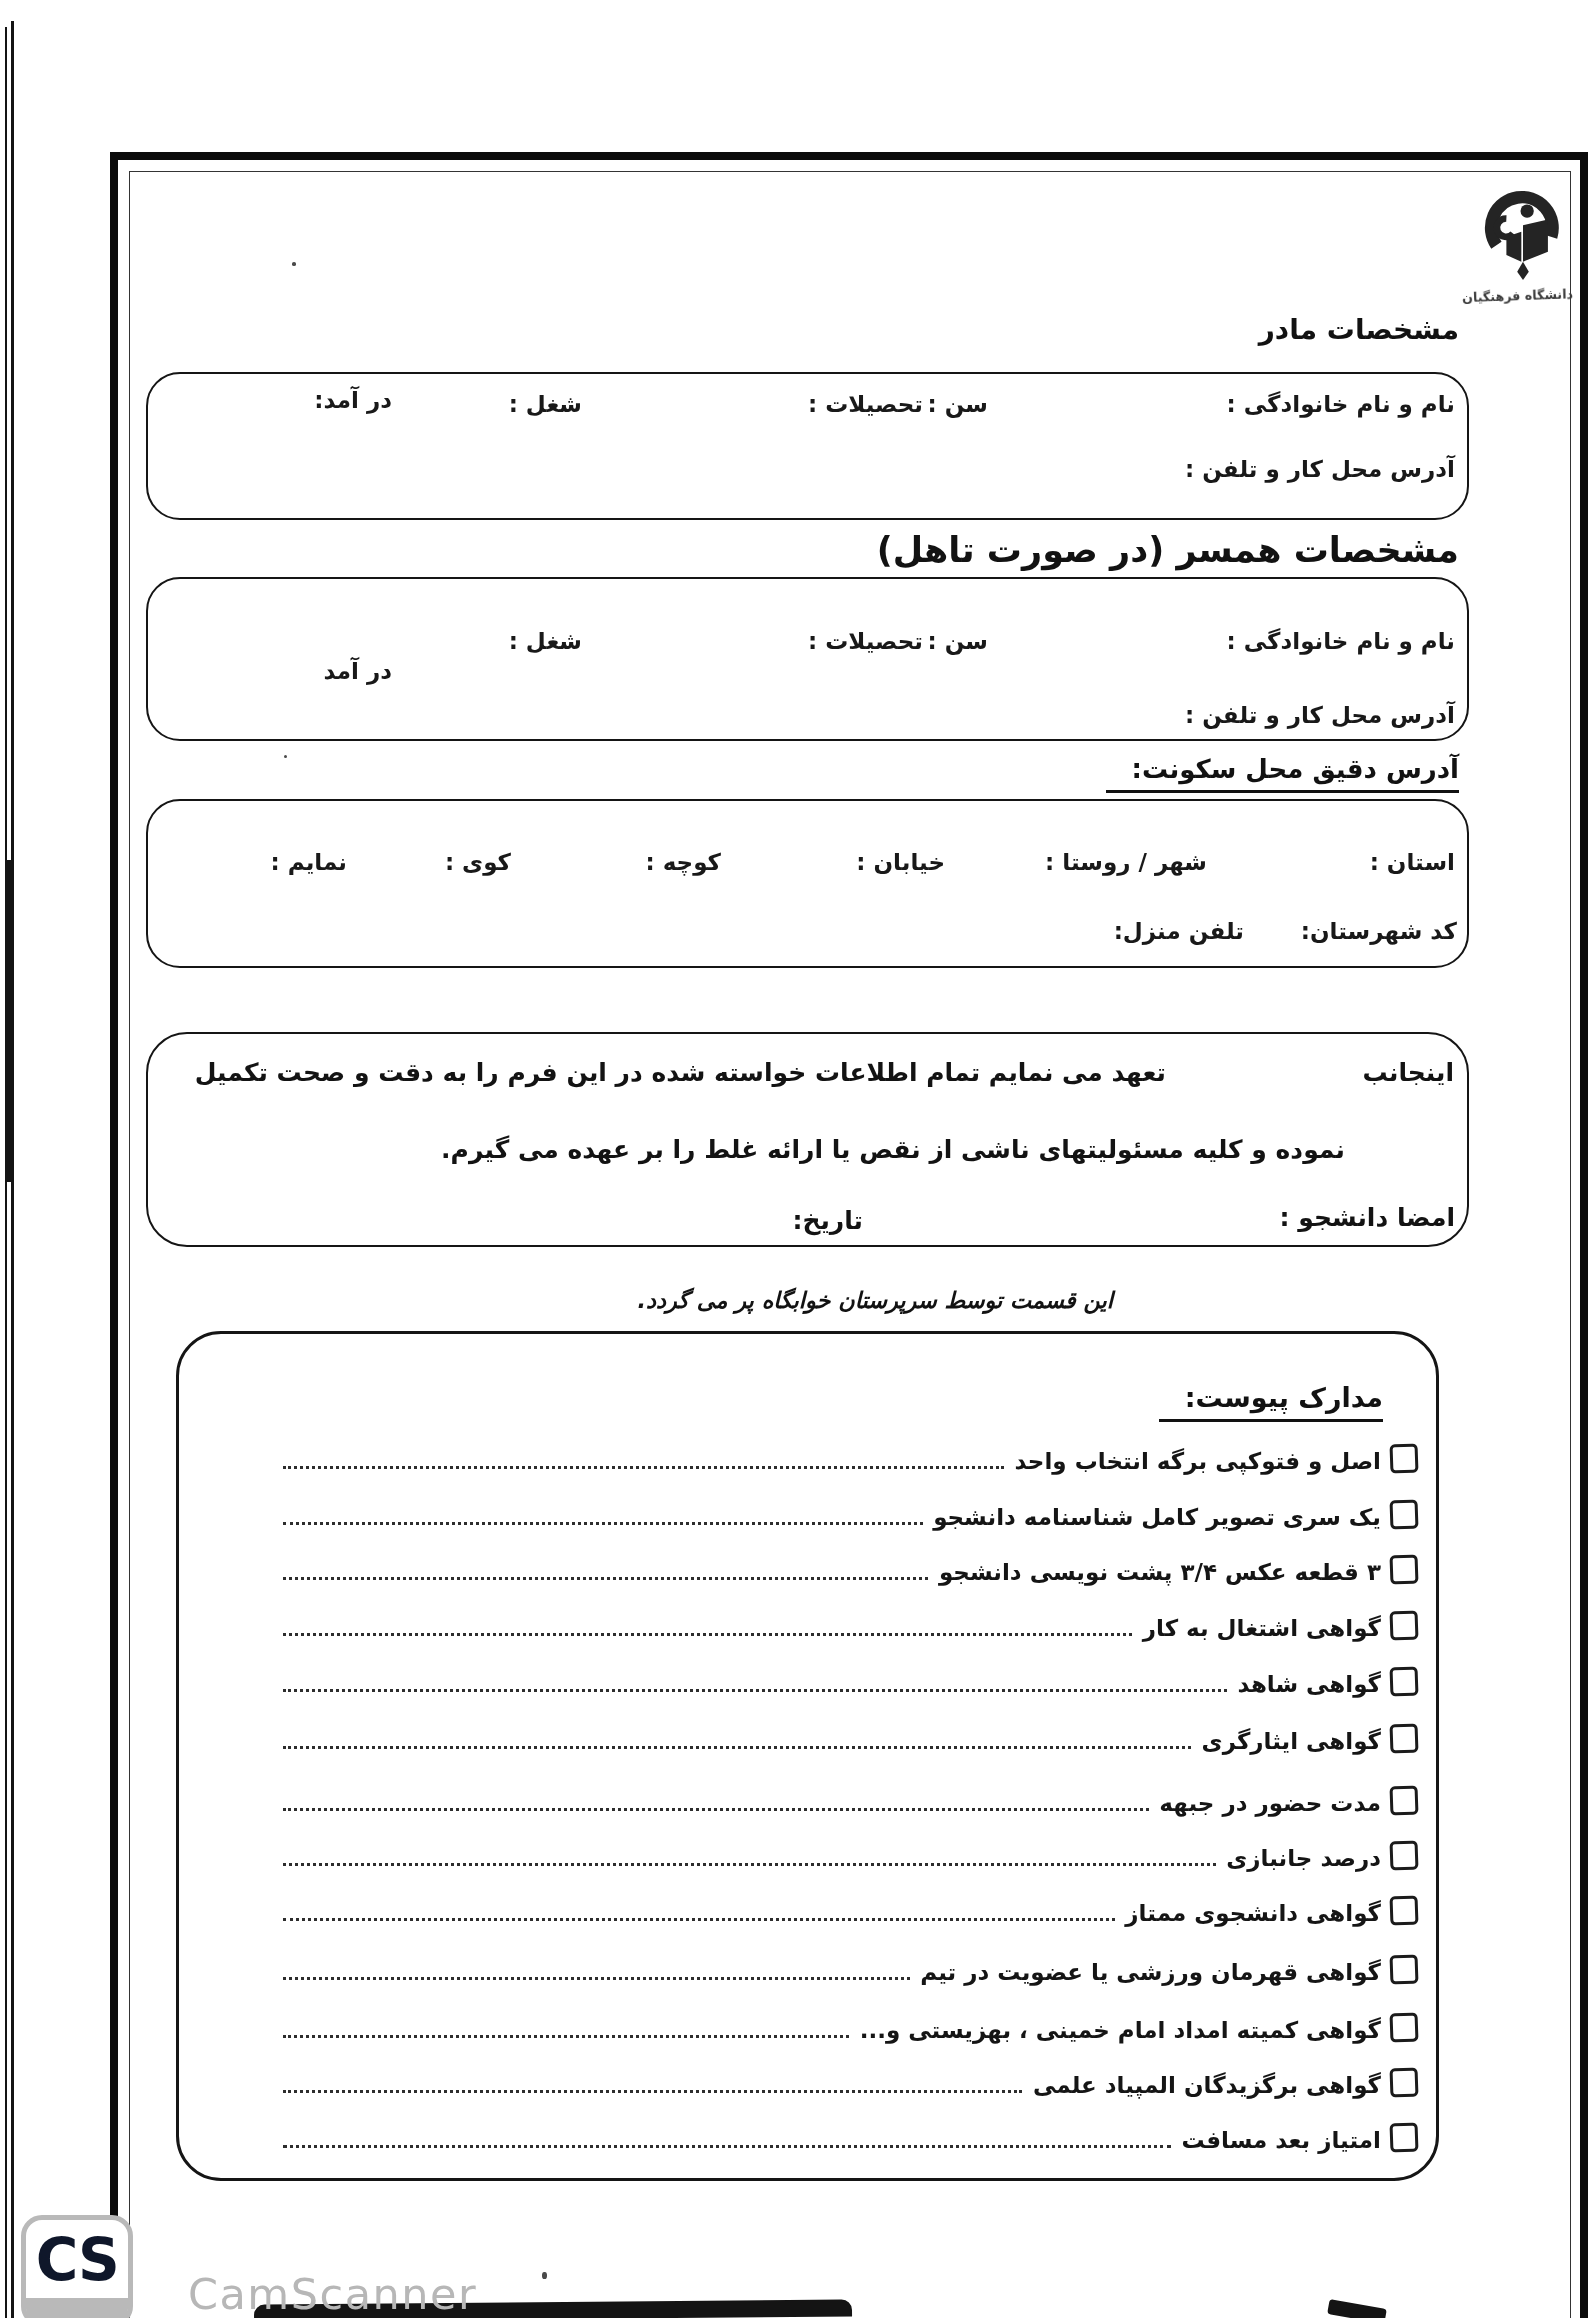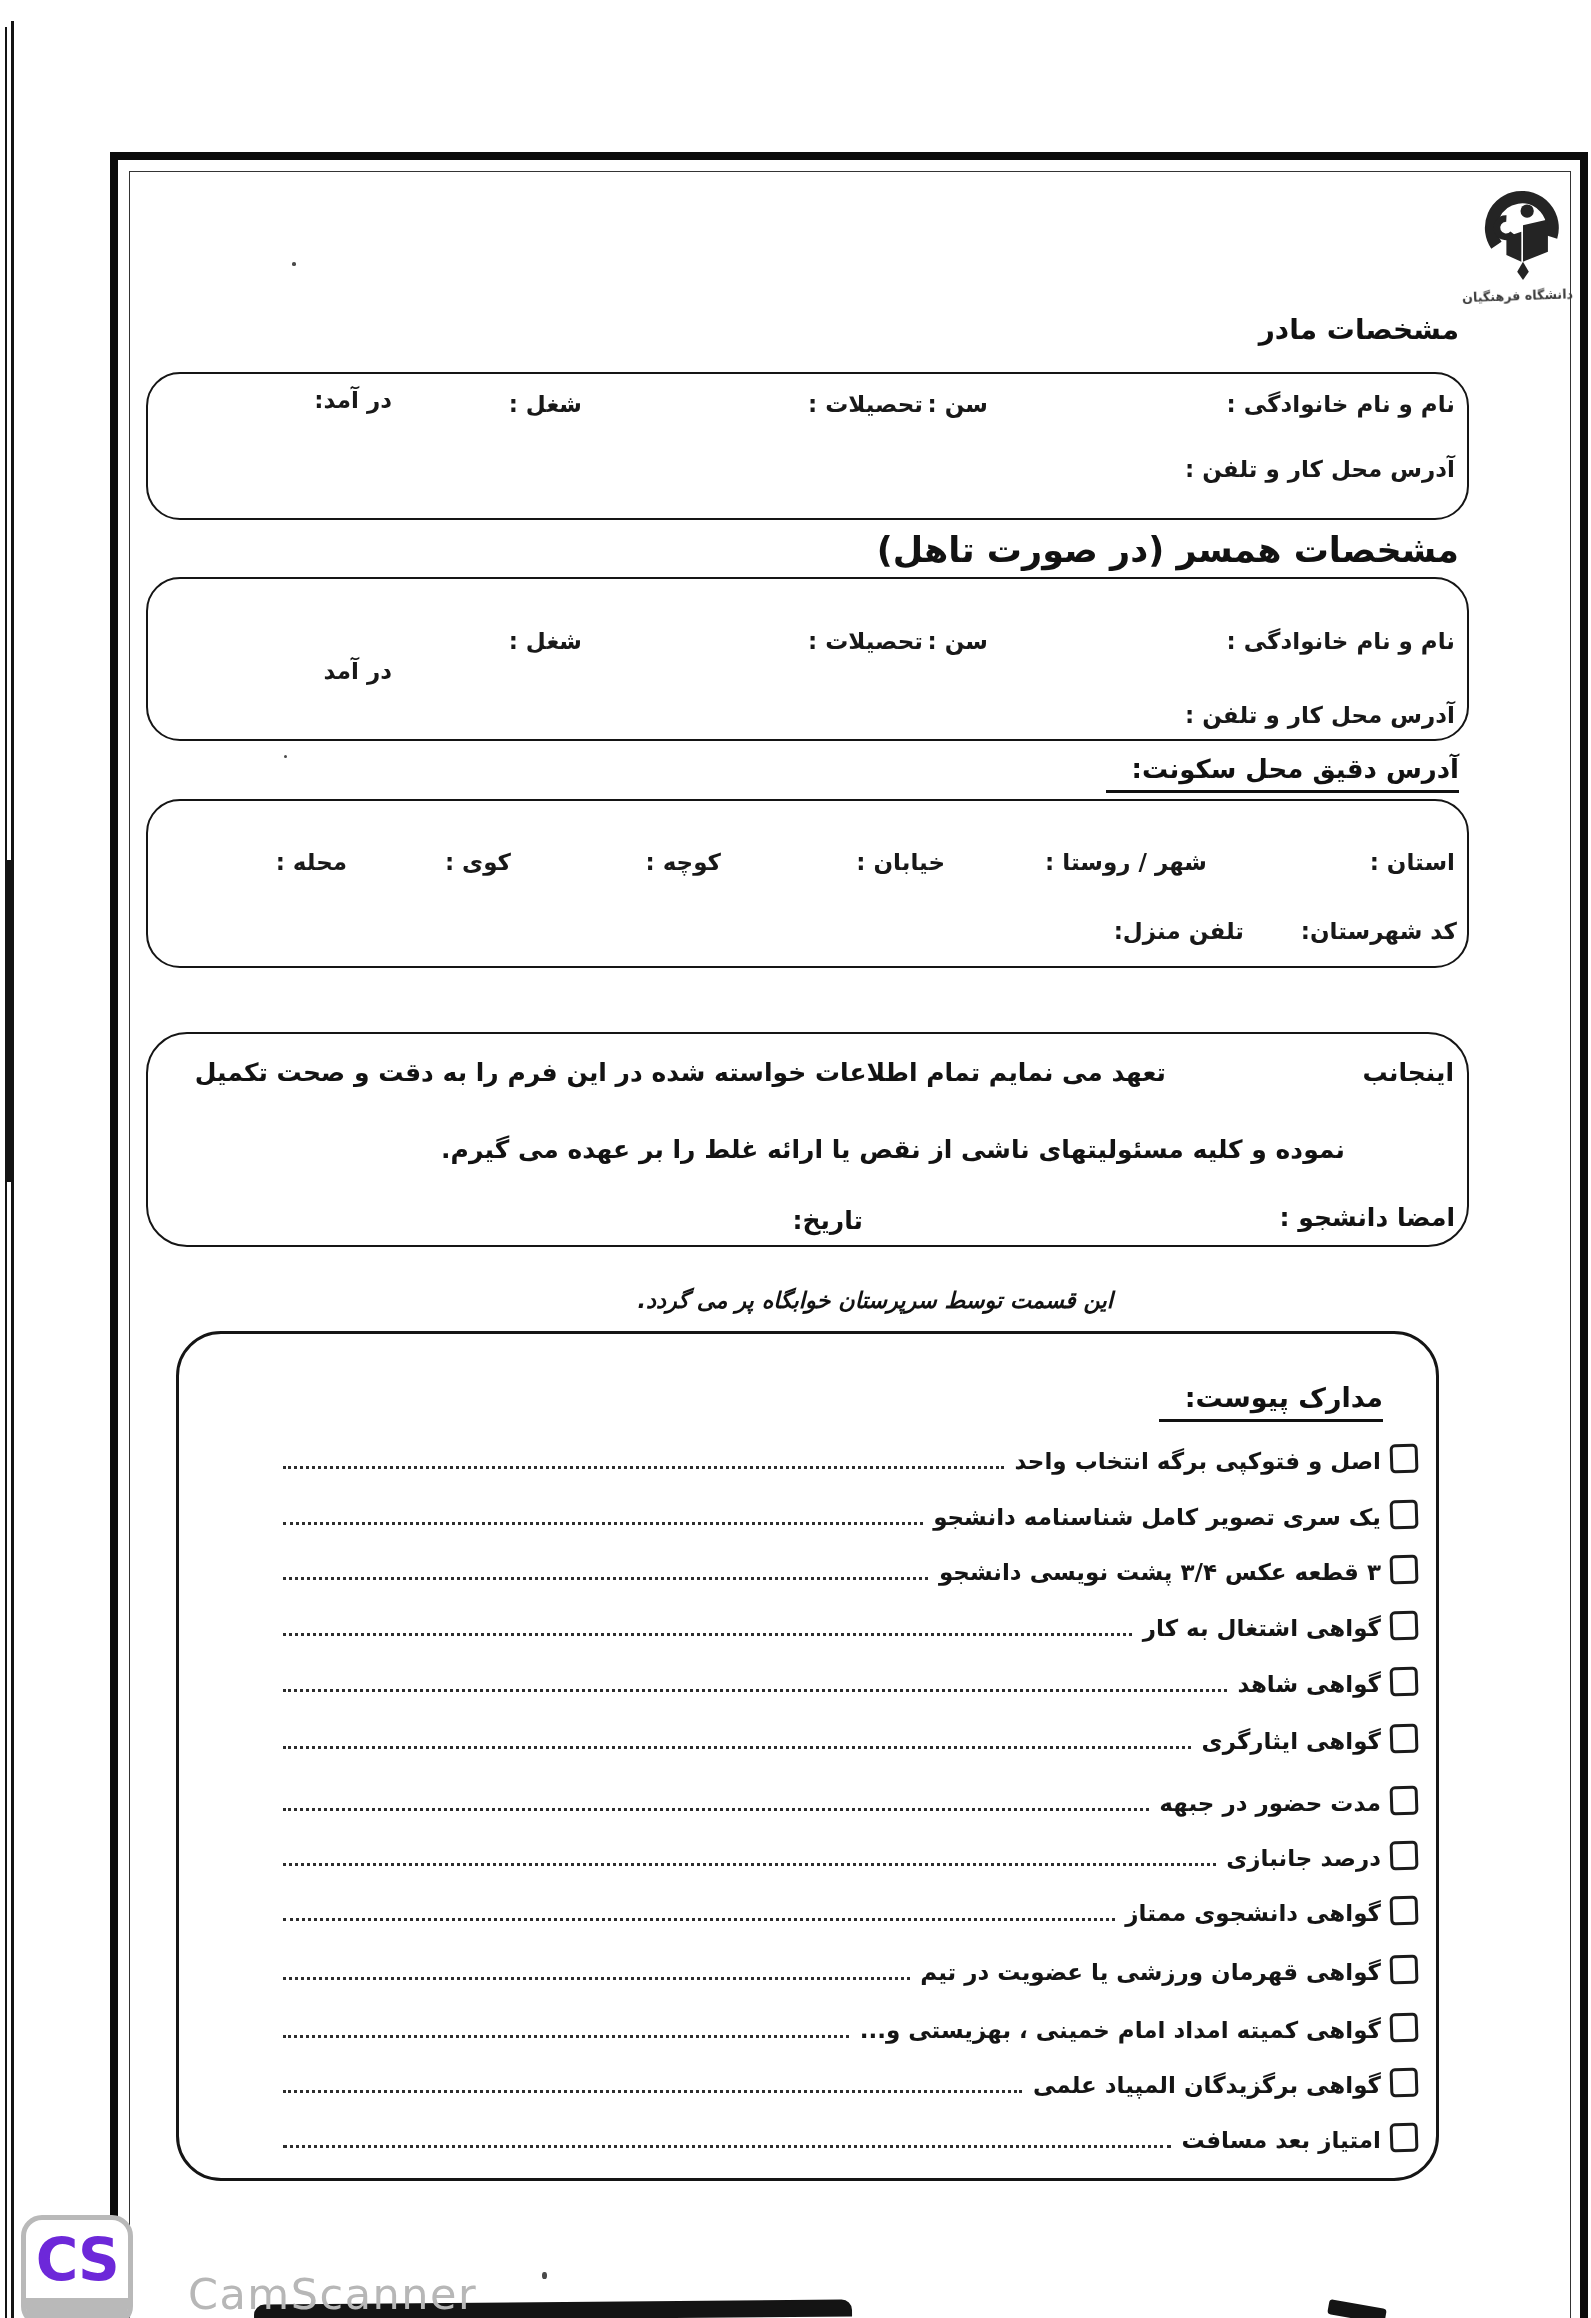--- a/index.html
+++ b/index.html
@@ -31,21 +31,21 @@
            direction:rtl; height:36px;}
   .chkbox{width:22px; height:23px; border:3px solid #1b1b1b; border-radius:5.2px;
           flex:0 0 auto; transform:rotate(-2deg); margin-bottom:3px; background:#fff;}
   .chk-label{font-weight:bold; font-size:23px; color:#151515; margin:0 9px 0 10.5px;
              white-space:nowrap; line-height:1.25;}
   .dots{flex:1; border-bottom:3.7px dotted #2d2d2d; height:9px; margin-bottom:7.5px;}
   
   #cs-icon{position:absolute; left:21px; top:2215px; width:112px; height:112px;
            border:5.2px solid #b9b9b9; border-radius:21px; background:#fff; box-sizing:border-box;}
   #cs-icon .cs-txt{position:absolute; top:6px; left:0; right:0; text-align:center;
-           font-size:58px; font-weight:bold; color:#6d28d9; letter-spacing:-1.5px;
+           font-size:58px; font-weight:bold; color:#0f172a; letter-spacing:-1.5px;
            font-family:"DejaVu Sans", sans-serif;}
   #cs-icon .cs-bar{position:absolute; left:0; right:0; bottom:0; height:24px;
            background:#b9b9b9; border-radius:0 0 13.5px 13.5px;}
   .wm-text{position:absolute; left:188px; color:#b7b7b7; font-size:43px;
            letter-spacing:1.5px; direction:ltr; font-family:"DejaVu Sans", sans-serif;}
   .speck{position:absolute; background:#4a4a4a; border-radius:50%;}
 </style>
 </head>
 <body>
 
@@ -88,21 +88,21 @@
   <span class="lbl" style="right:1200px; top:658px;margin-left:6px;">در آمد</span>
   <span class="lbl" style="right:137px; top:702px;">آدرس محل کار و تلفن :</span>
 
   <div class="title underlined" style="right:133px; top:754px; font-size:26px;">آدرس دقیق محل سکونت:</div>
   <div class="fbox" style="left:146px; right:123px; top:799px; height:165px;"></div>
   <span class="lbl" style="right:137px; top:849px;text-align:right;">استان :</span>
   <span class="lbl" style="right:385px; top:849px;">شهر / روستا :</span>
   <span class="lbl" style="right:647px; top:849px;">خیابان :</span>
   <span class="lbl" style="right:871px; top:849px;">کوچه :</span>
   <span class="lbl" style="right:1081px; top:849px;">کوی :</span>
-  <span class="lbl" style="right:1245px; top:849px;">محله :</span>
+  <span class="lbl" style="right:1245px; top:849px;">نمایم :</span>
   <span class="lbl" style="right:135px; top:918px;">کد شهرستان:</span>
   <span class="lbl" style="right:348px; top:918px;">تلفن منزل:</span>
 
   <div class="fbox" style="left:146px; right:123px; top:1032px; height:211px; border-radius:41px;"></div>
   <span class="pl" style="right:138px; top:1058px;">اینجانب</span>
   <span class="pl" style="right:426px; top:1058px;">تعهد می نمایم تمام اطلاعات خواسته شده در این فرم را به دقت و صحت تکمیل</span>
   <span class="pl" style="right:247px; top:1135px;">نموده و کلیه مسئولیتهای ناشی از نقص یا ارائه غلط را بر عهده می گیرم.</span>
   <span class="pl" style="right:137px; top:1203px;">امضا دانشجو :</span>
   <span class="pl" style="right:729px; top:1206px;">تاریخ:</span>
 

